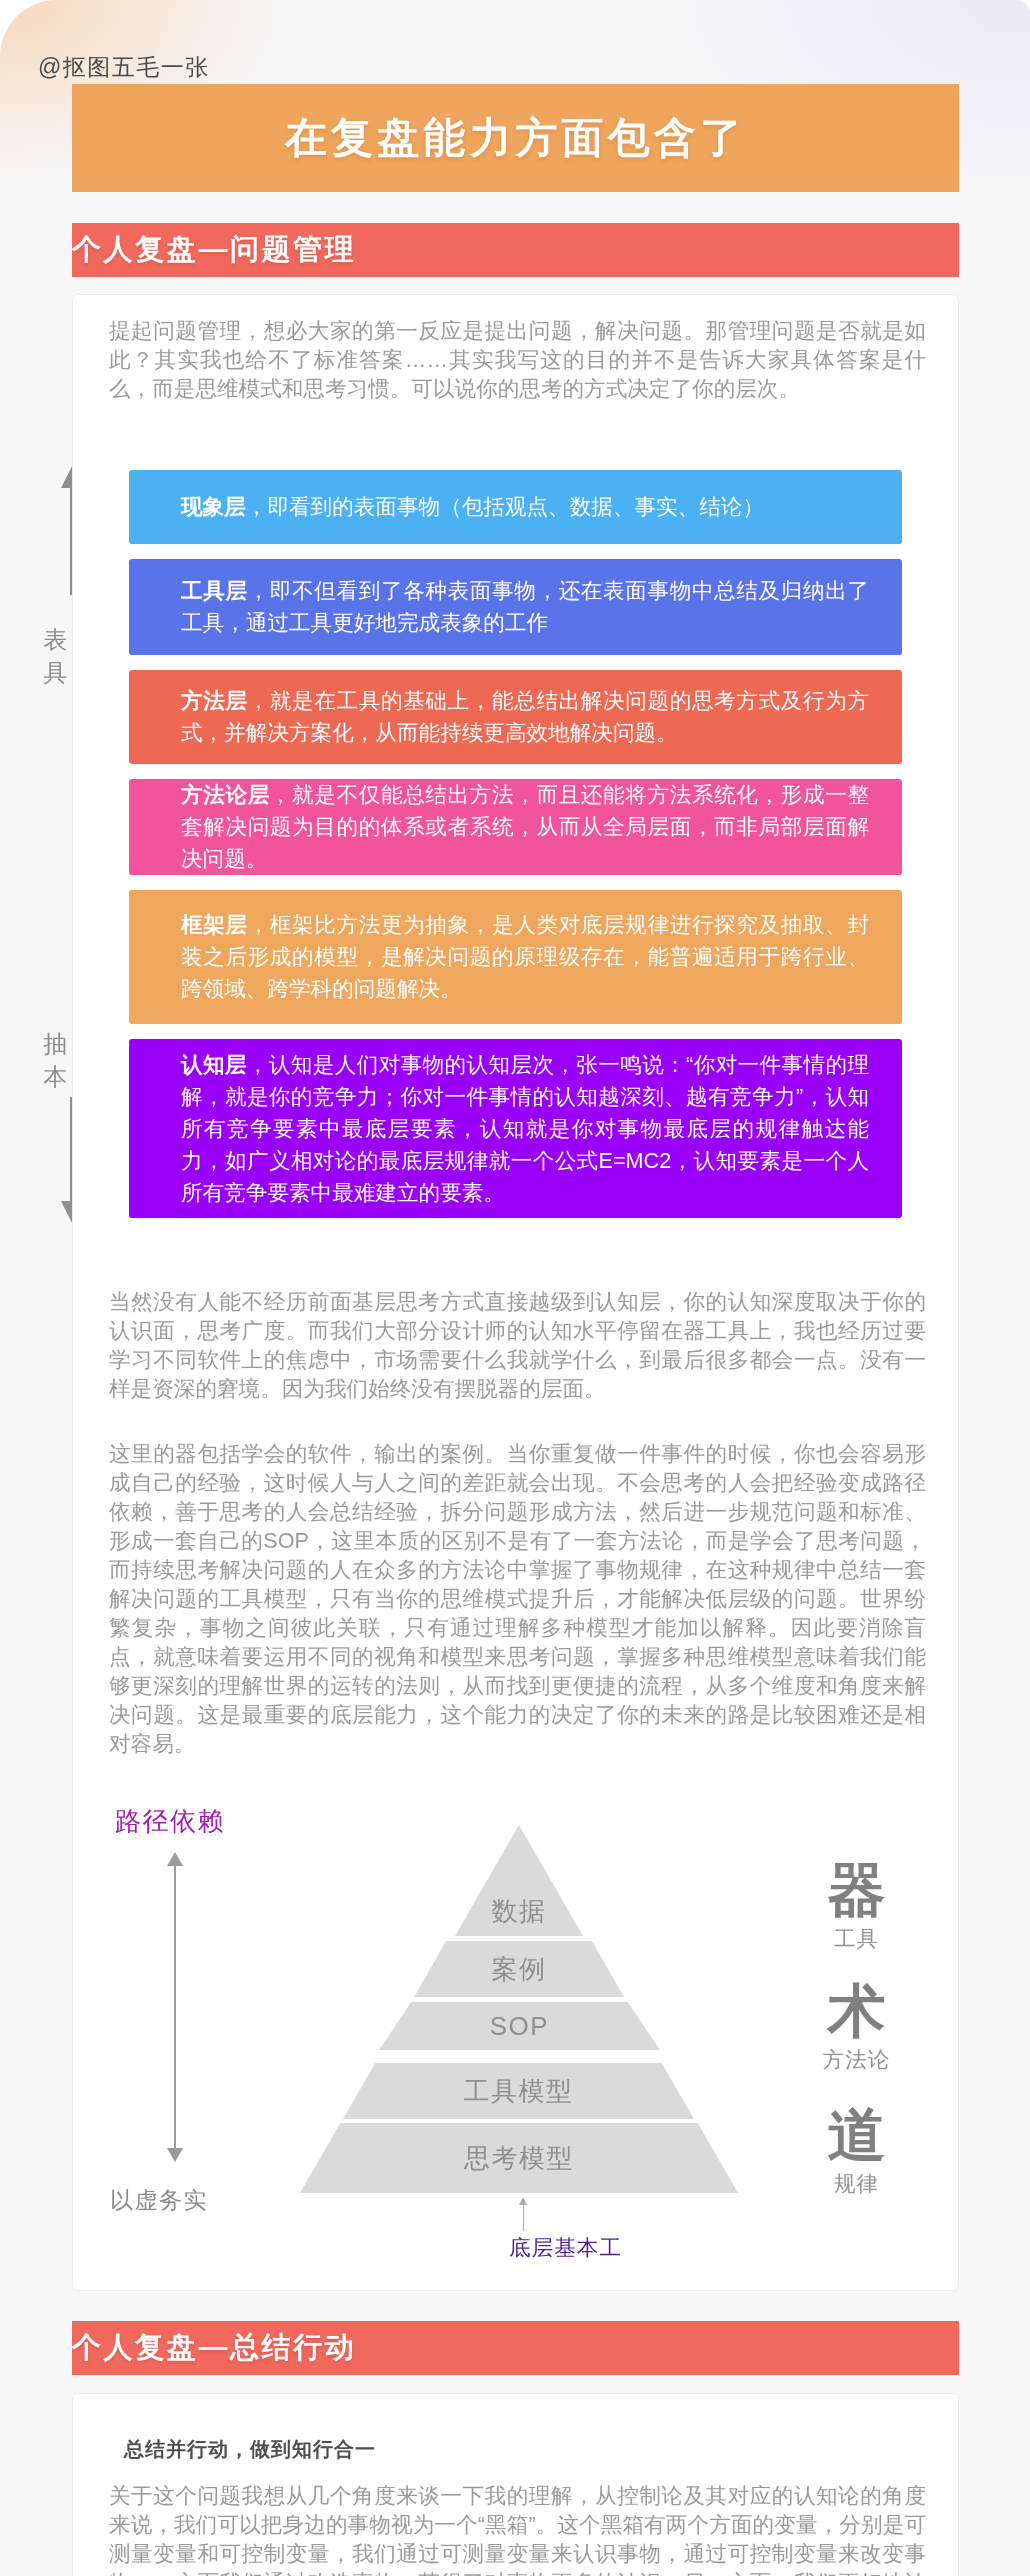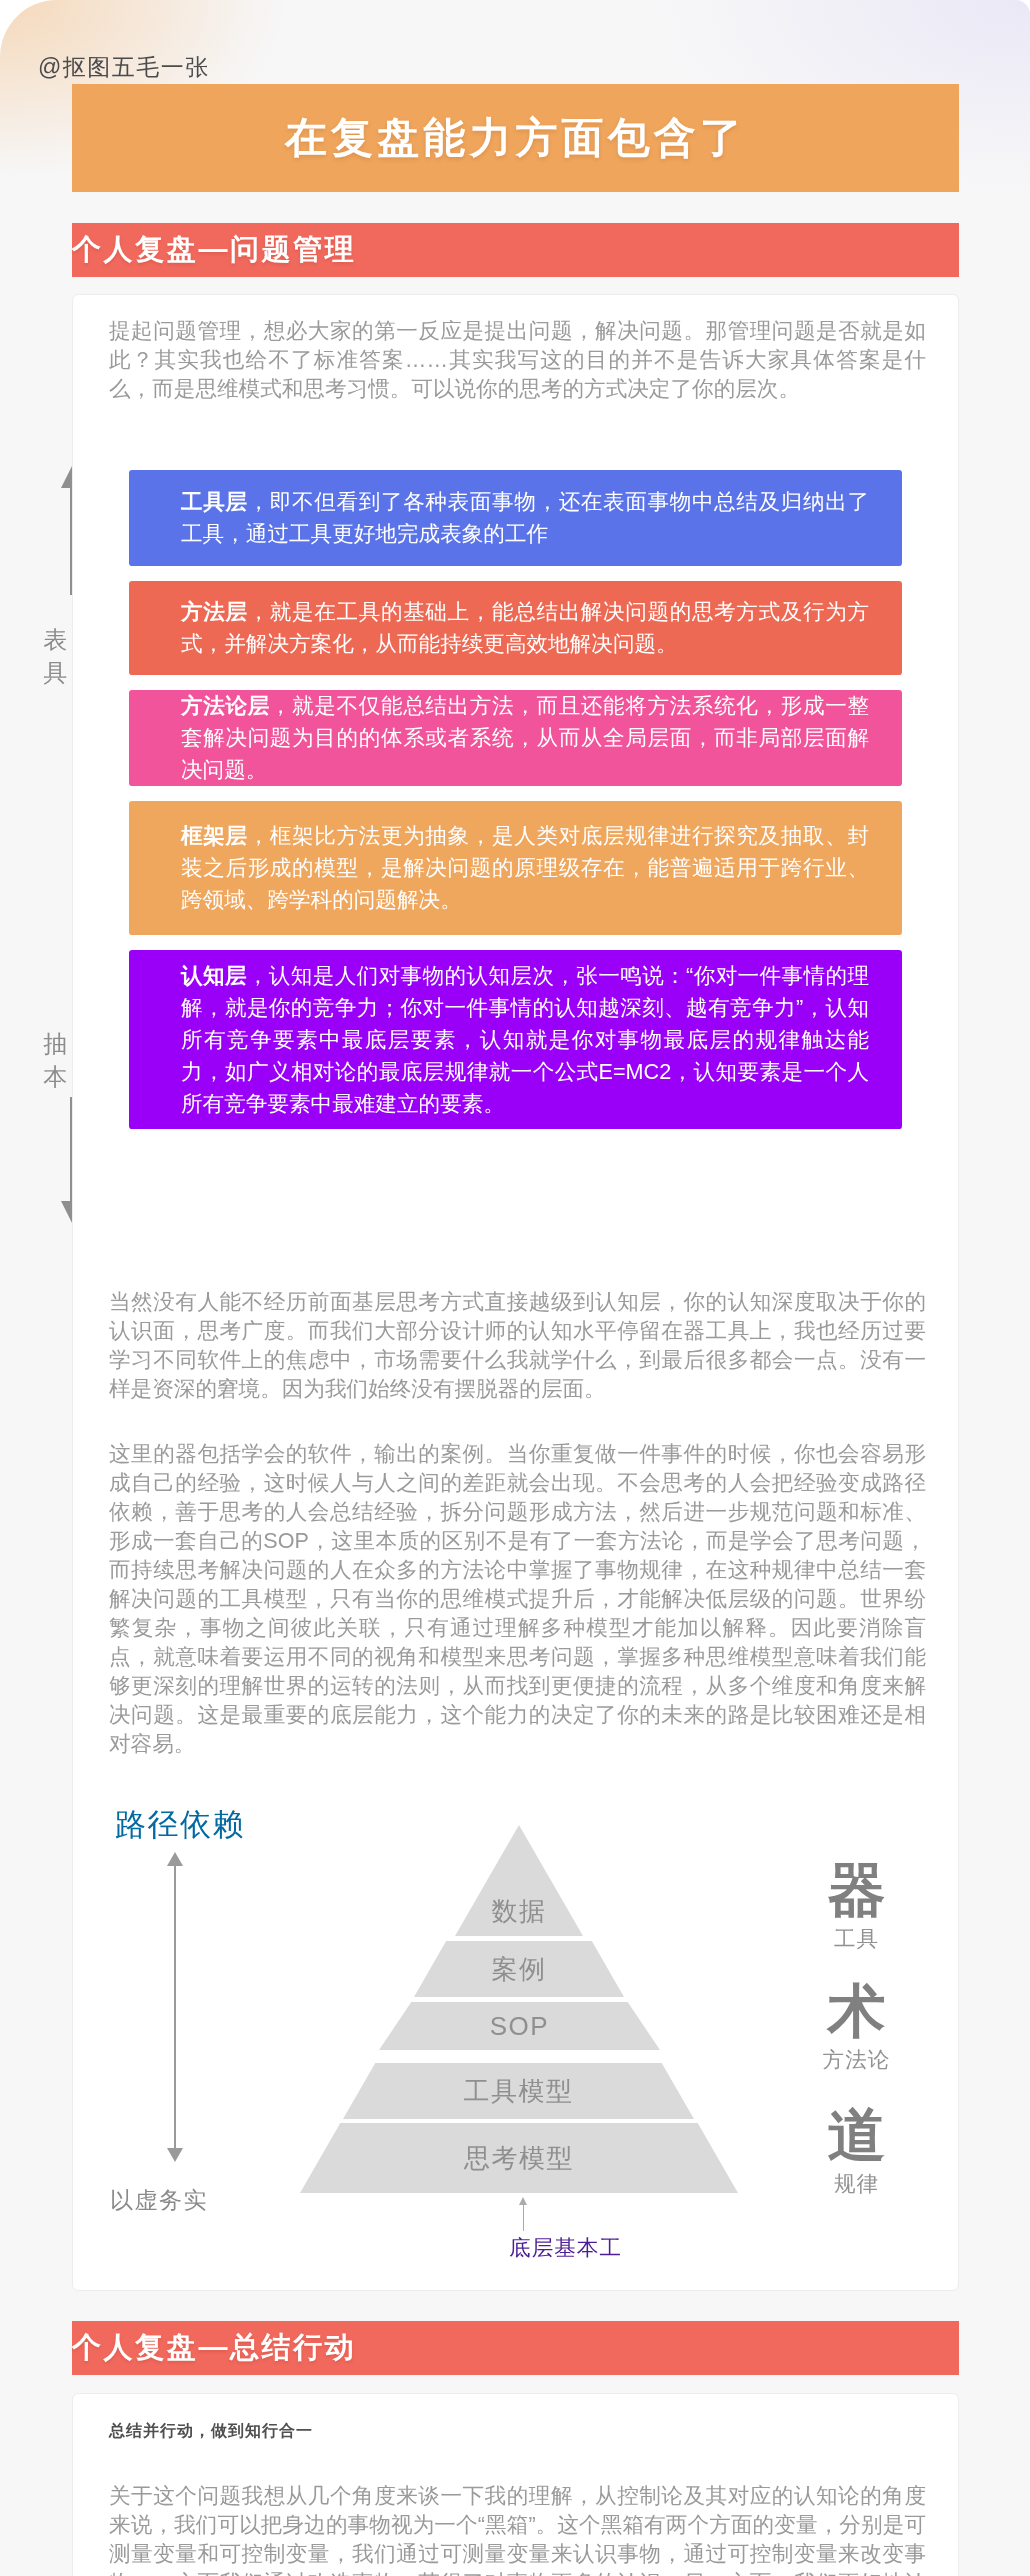--- a/index.html
+++ b/index.html
@@ -73,42 +73,42 @@
   .rail-label.bottom{top:563px;}
   
   .pyr-seg{position:absolute;background:#dadada;display:flex;align-items:center;justify-content:center;
     color:#8f8f8f;font-size:26px;letter-spacing:1.5px;}
   .pyr-t1{left:382px;top:1530px;width:128px;height:111px;
     clip-path:polygon(50% 0,100% 100%,0 100%);align-items:flex-end;padding-bottom:7.2px;box-sizing:border-box;}
   .pyr-t2{left:341px;top:1646px;width:210px;height:56px;clip-path:polygon(15.3% 0,84.7% 0,100% 100%,0 100%);}
   .pyr-t3{left:306px;top:1707px;width:281px;height:48px;clip-path:polygon(11.5% 0,88.5% 0,100% 100%,0 100%);}
   .pyr-t4{left:270px;top:1768px;width:351px;height:56px;clip-path:polygon(9.2% 0,90.8% 0,100% 100%,0 100%);}
   .pyr-t5{left:227px;top:1828px;width:438px;height:70px;clip-path:polygon(9.2% 0,90.8% 0,100% 100%,0 100%);}
-  .pyr-left-top{position:absolute;left:42px;top:1509px;font-size:31px;color:#0369a1;letter-spacing:1.5px;}
+  .pyr-left-top{position:absolute;left:42px;top:1509px;font-size:26px;color:#a21caf;letter-spacing:1.5px;}
   .pyr-left-bottom{position:absolute;left:37px;top:1890px;font-size:23px;color:#8a8a8a;letter-spacing:1.5px;}
   .pyr-arrow{position:absolute;left:93px;top:1557px;width:18.5px;height:310px;}
   .pyr-arrow .ln{position:absolute;left:8.2px;top:11.3px;width:2.1px;height:287px;background:#9a9a9a;}
   .pyr-arrow .hu{position:absolute;left:1px;top:0;width:0;height:0;
     border-left:8.2px solid transparent;border-right:8.2px solid transparent;border-bottom:14.4px solid #9a9a9a;}
   .pyr-arrow .hd{position:absolute;left:1px;top:296px;width:0;height:0;
     border-left:8.2px solid transparent;border-right:8.2px solid transparent;border-top:14.4px solid #9a9a9a;}
   .side-label{position:absolute;left:727px;width:113px;text-align:center;color:#808080;}
   .side-label .big{font-size:58px;line-height:58px;font-weight:bold;}
   .side-label .small{font-size:21.6px;color:#929292;margin-top:5.2px;letter-spacing:1px;}
   .sl1{top:1566px;}
   .sl2{top:1687px;}
   .sl3{top:1811px;}
   .cap-arrow{position:absolute;left:445px;top:1902px;width:10.3px;height:34px;}
   .cap-arrow .ln{position:absolute;left:4.6px;top:5.2px;width:1px;height:29px;background:#ababab;}
   .cap-arrow .hu{position:absolute;left:1px;top:0;width:0;height:0;
     border-left:4.1px solid transparent;border-right:4.1px solid transparent;border-bottom:8.2px solid #ababab;}
   .pyr-caption{position:absolute;left:343px;top:1938px;width:206px;text-align:right;
     font-size:21.6px;color:#4c1d95;letter-spacing:1px;}
   
-  .s2-heading{position:absolute;left:36px;top:27px;margin:0;font-size:16px;color:#4f4f4f;font-weight:bold;letter-spacing:1px;}
+  .s2-heading{position:absolute;left:36px;top:27px;margin:15px;font-size:20px;color:#4f4f4f;font-weight:bold;letter-spacing:1px;}
   .s2-body{top:87px;}
 </style>
 </head>
 <body>
 
 <div class="page">
 
   <div class="watermark">@抠图五毛一张</div>
 
   <header class="main-title" style="background: rgb(240, 165, 92);">
@@ -132,20 +132,23 @@
       <div>本质</div>
     </div>
     <div class="shaft-down"></div>
     <div class="head-down"></div>
   </div>
 
   <section class="card card1">
     <p class="para p1">提起问题管理，想必大家的第一反应是提出问题，解决问题。那管理问题是否就是如此？其实我也给不了标准答案……其实我写这的目的并不是告诉大家具体答案是什么，而是思维模式和思考习惯。可以说你的思考的方式决定了你的层次。</p>
 
     <div class="levels">
+      <div class="level lv1" style="background: rgb(76, 177, 243);">
+        <div><b>现象层</b><span>，即看到的表面事物（包括观点、数据、事实、结论）</span></div>
+      </div>
       <div class="level lv2" style="background: rgb(90, 115, 232);">
         <div><b>工具层</b><span>，即不但看到了各种表面事物，还在表面事物中总结及归纳出了工具，通过工具更好地完成表象的工作</span></div>
       </div>
       <div class="level lv3" style="background: rgb(238, 105, 84);">
         <div><b>方法层</b><span>，就是在工具的基础上，能总结出解决问题的思考方式及行为方式，并解决方案化，从而能持续更高效地解决问题。</span></div>
       </div>
       <div class="level lv4" style="background: rgb(241, 84, 155);">
         <div><b>方法论层</b><span>，就是不仅能总结出方法，而且还能将方法系统化，形成一整套解决问题为目的的体系或者系统，从而从全局层面，而非局部层面解决问题。</span></div>
       </div>
       <div class="level lv5" style="background: rgb(239, 167, 94);">

